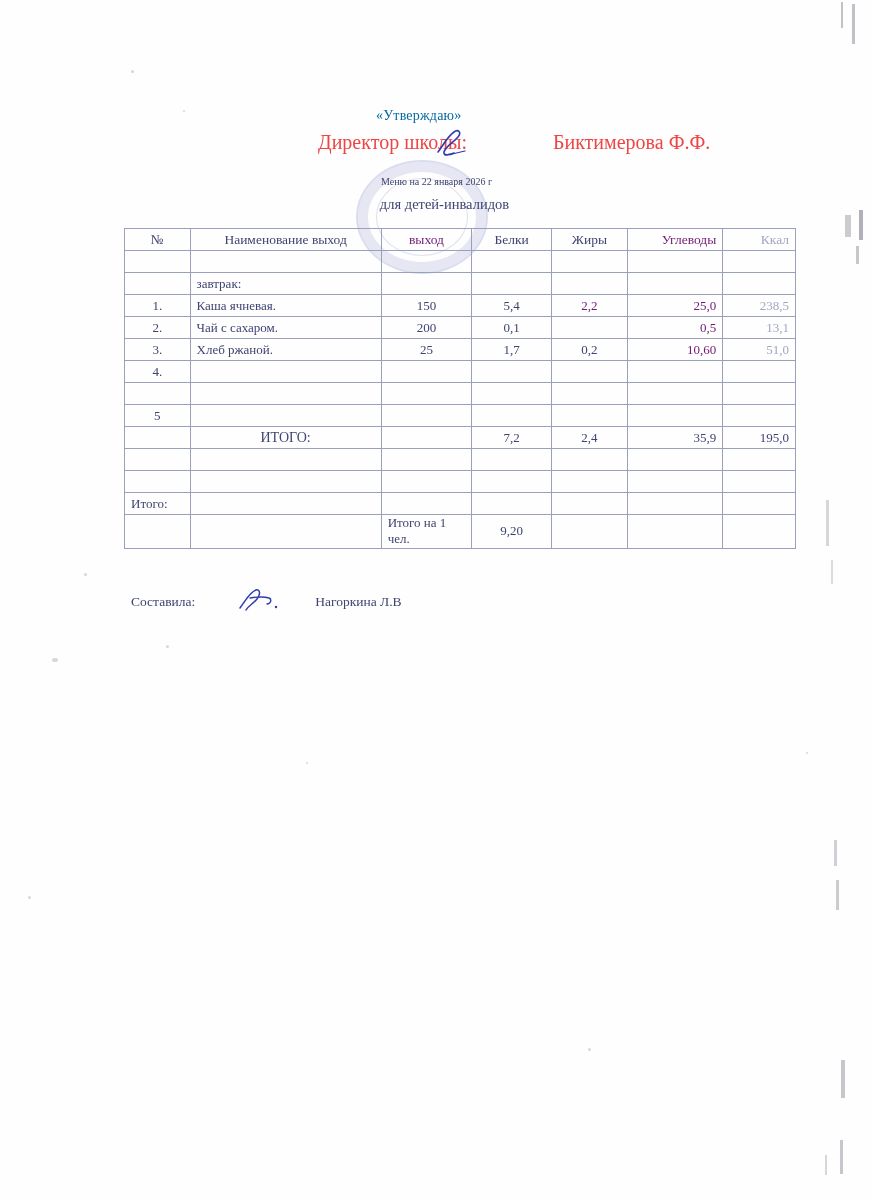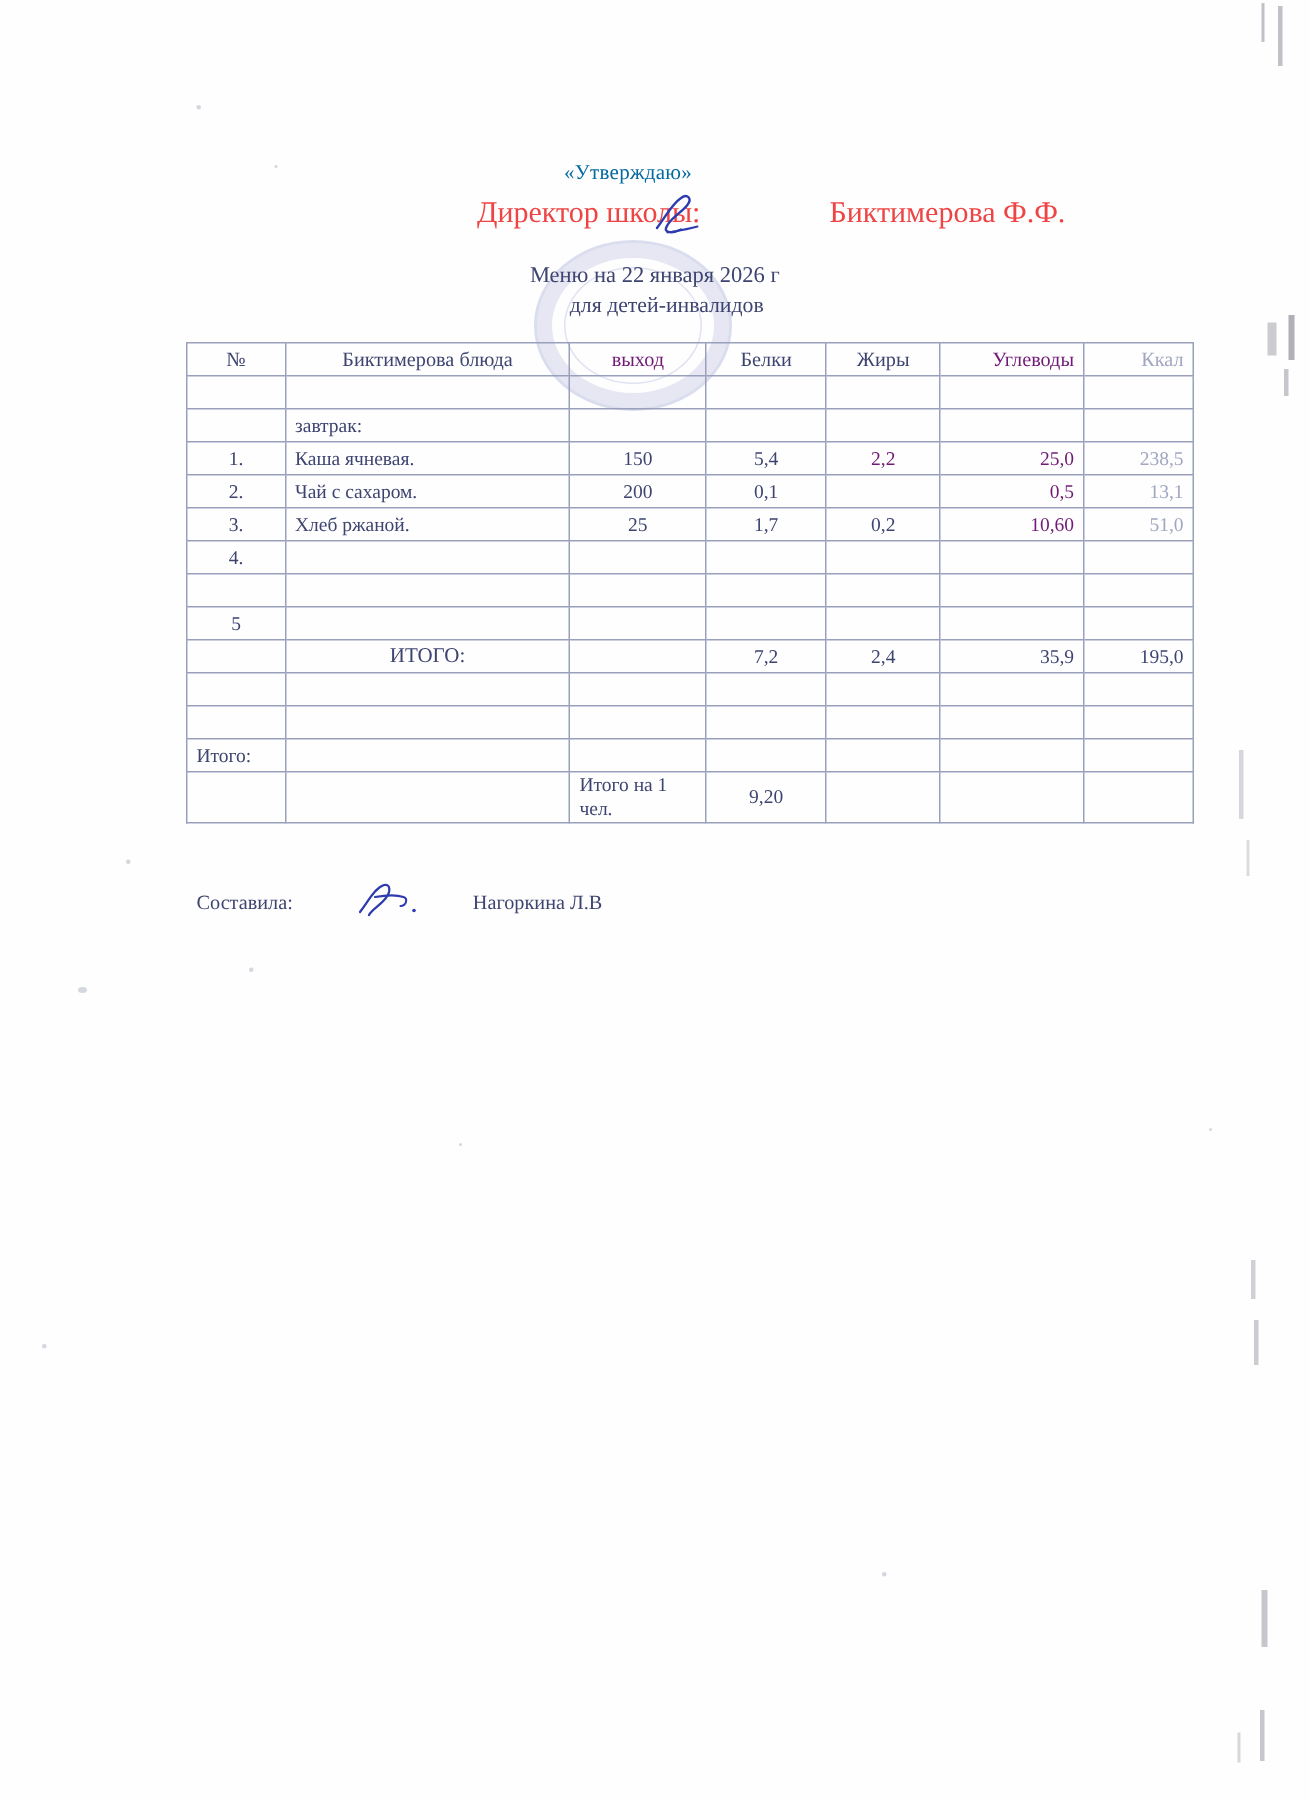--- a/index.html
+++ b/index.html
@@ -69,21 +69,21 @@
     width: 40px;
     height: 34px;
     color: #2e3bb0;
   }
   .menu-title {
     position: absolute;
     left: 0;
     right: 0;
     top: 176px;
     text-align: center;
-    font-size: 15px;
+    font-size: 10px;
     color: #3e4470;
   }
   .menu-sub {
     position: absolute;
     left: 16px;
     right: 0;
     top: 196px;
     text-align: center;
     font-size: 14.5px;
     color: #3e4470;
@@ -210,21 +210,21 @@
 
   <div class="stamp"></div>
 
   <div class="menu-title">Меню на 22 января  2026 г</div>
   <div class="menu-sub">для  детей-инвалидов</div>
 
   <table class="menu">
     <thead>
       <tr>
         <td class="c-num">№</td>
-        <td class="c-name align-c">Биктимерова блюда</td>
+        <td class="c-name align-c">Наименование выход</td>
         <td class="c-out faded">выход</td>
         <td class="c-prot">Белки</td>
         <td class="c-fat">Жиры</td>
         <td class="c-carb faded">Углеводы</td>
         <td class="c-kcal faded2">Ккал</td>
       </tr>
     </thead>
     <tbody>
       <tr>
         <td></td>

